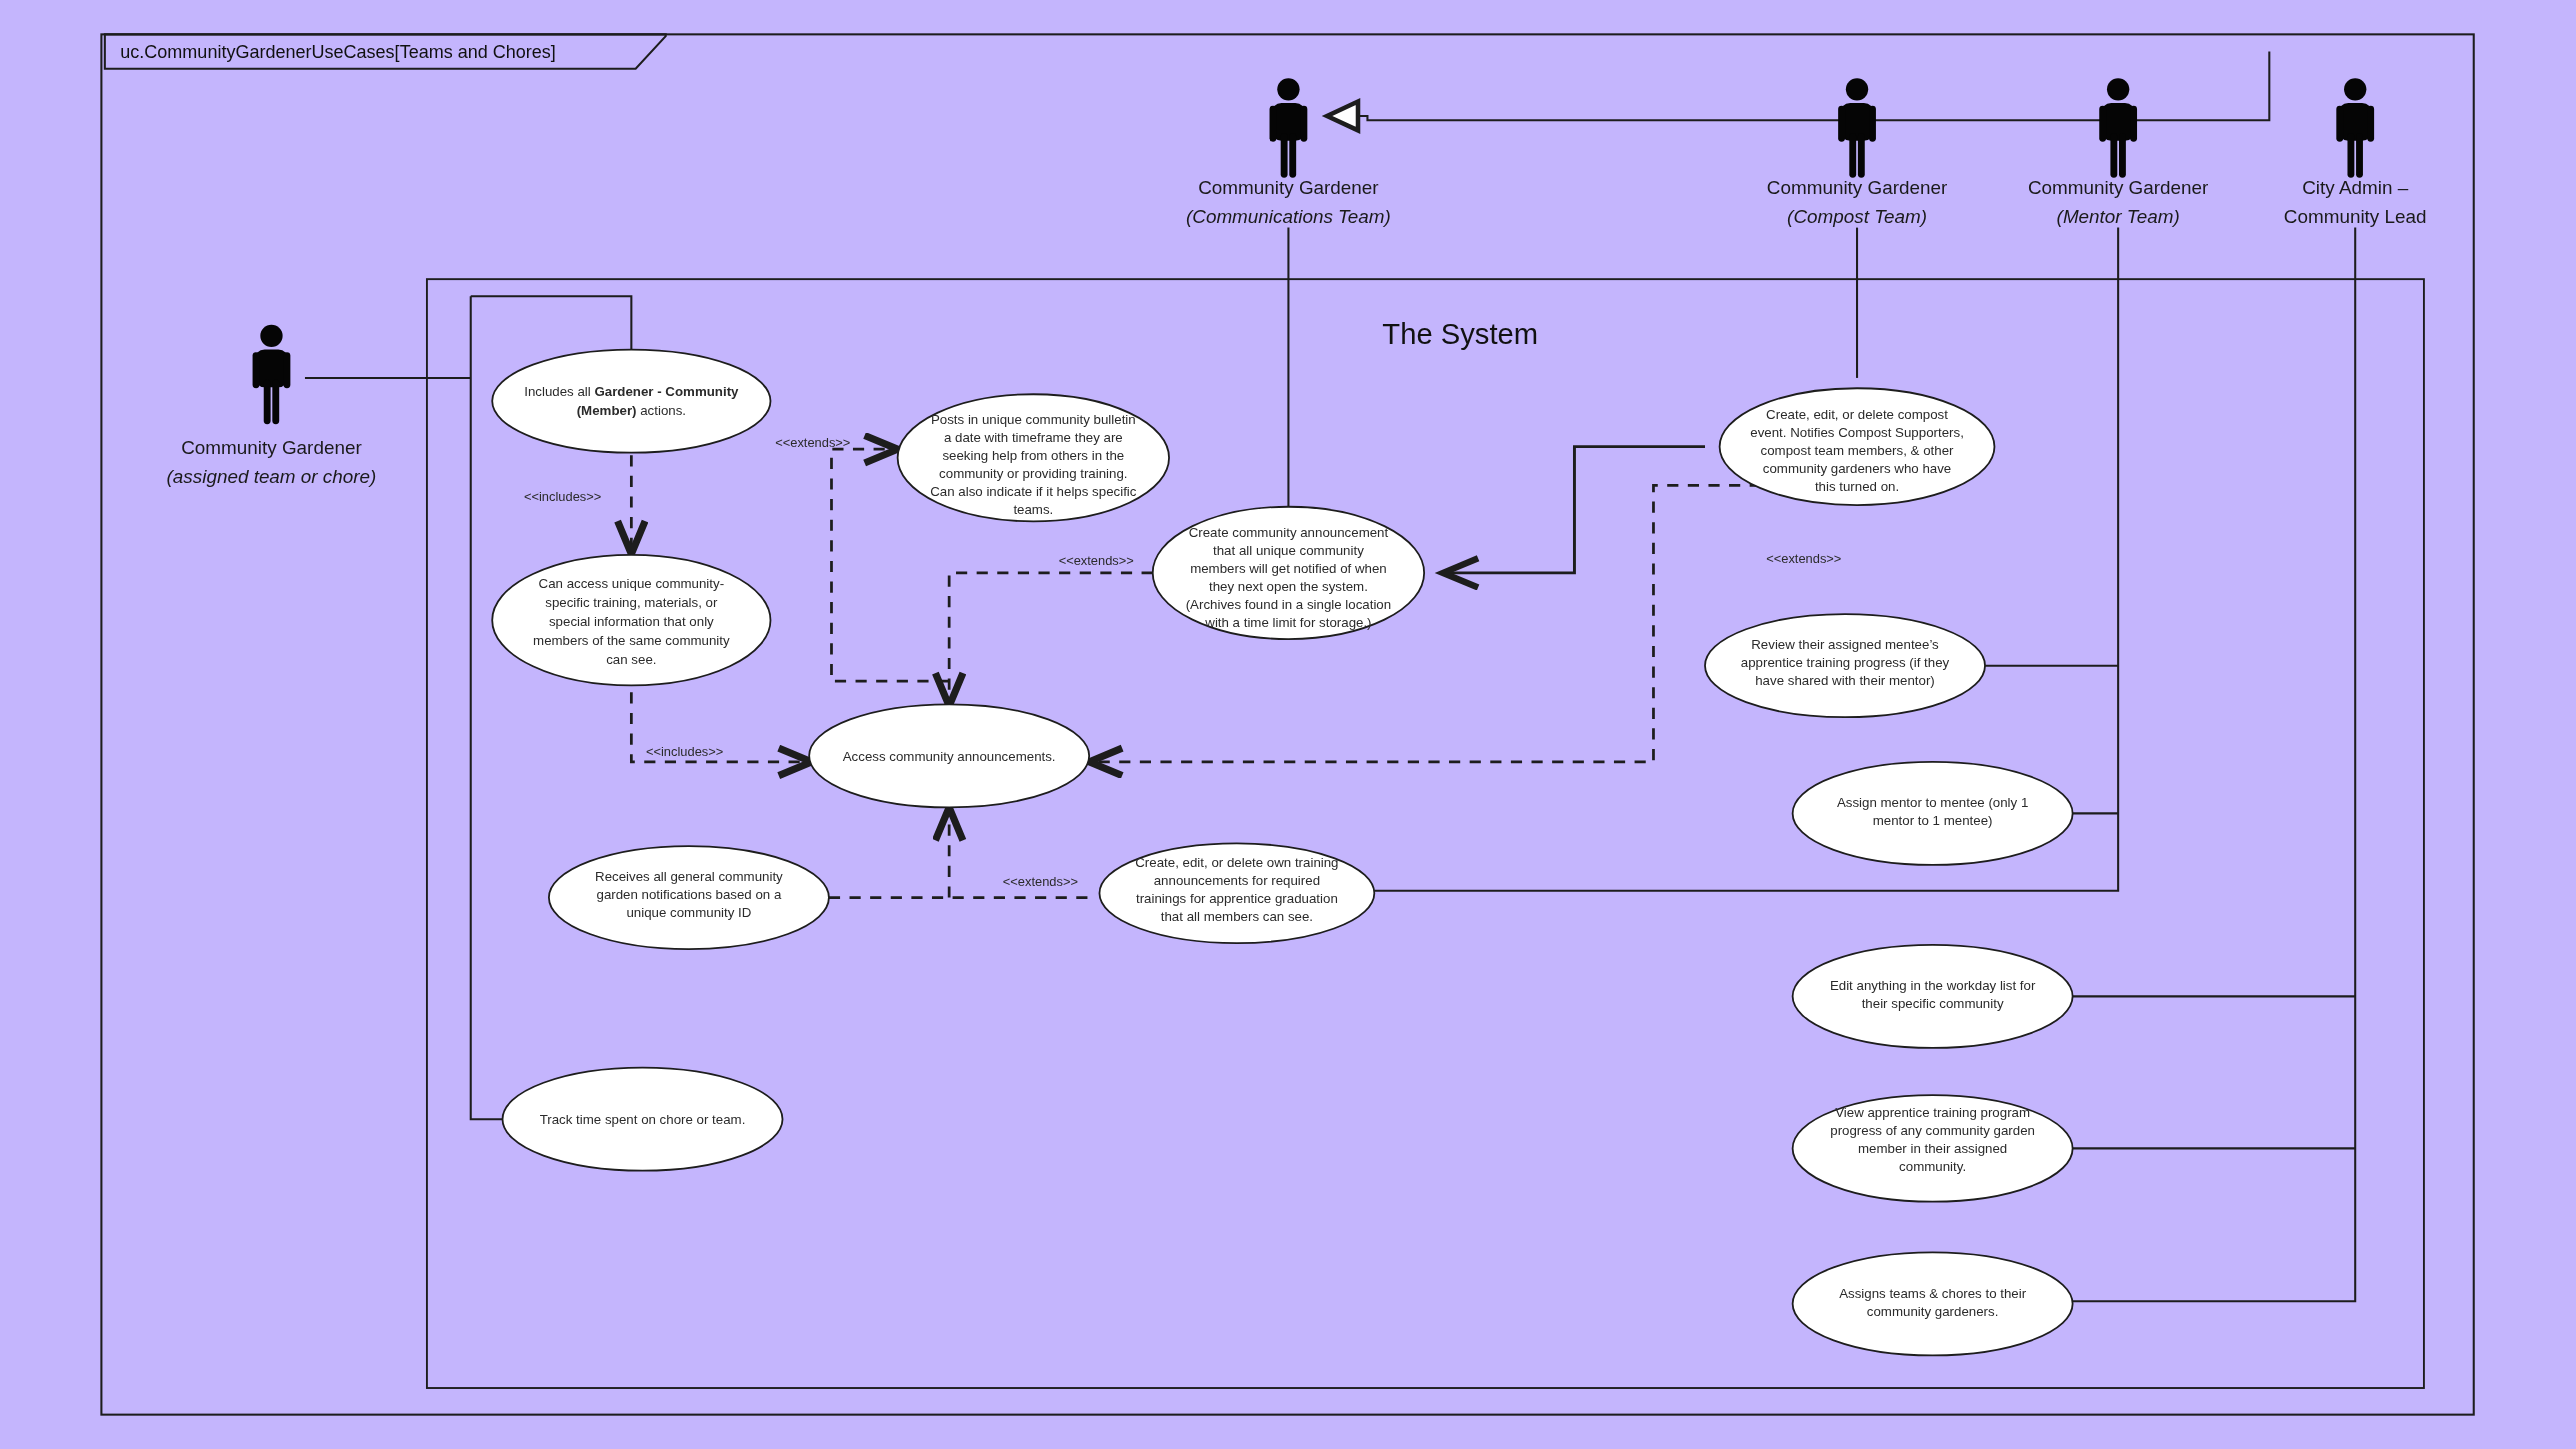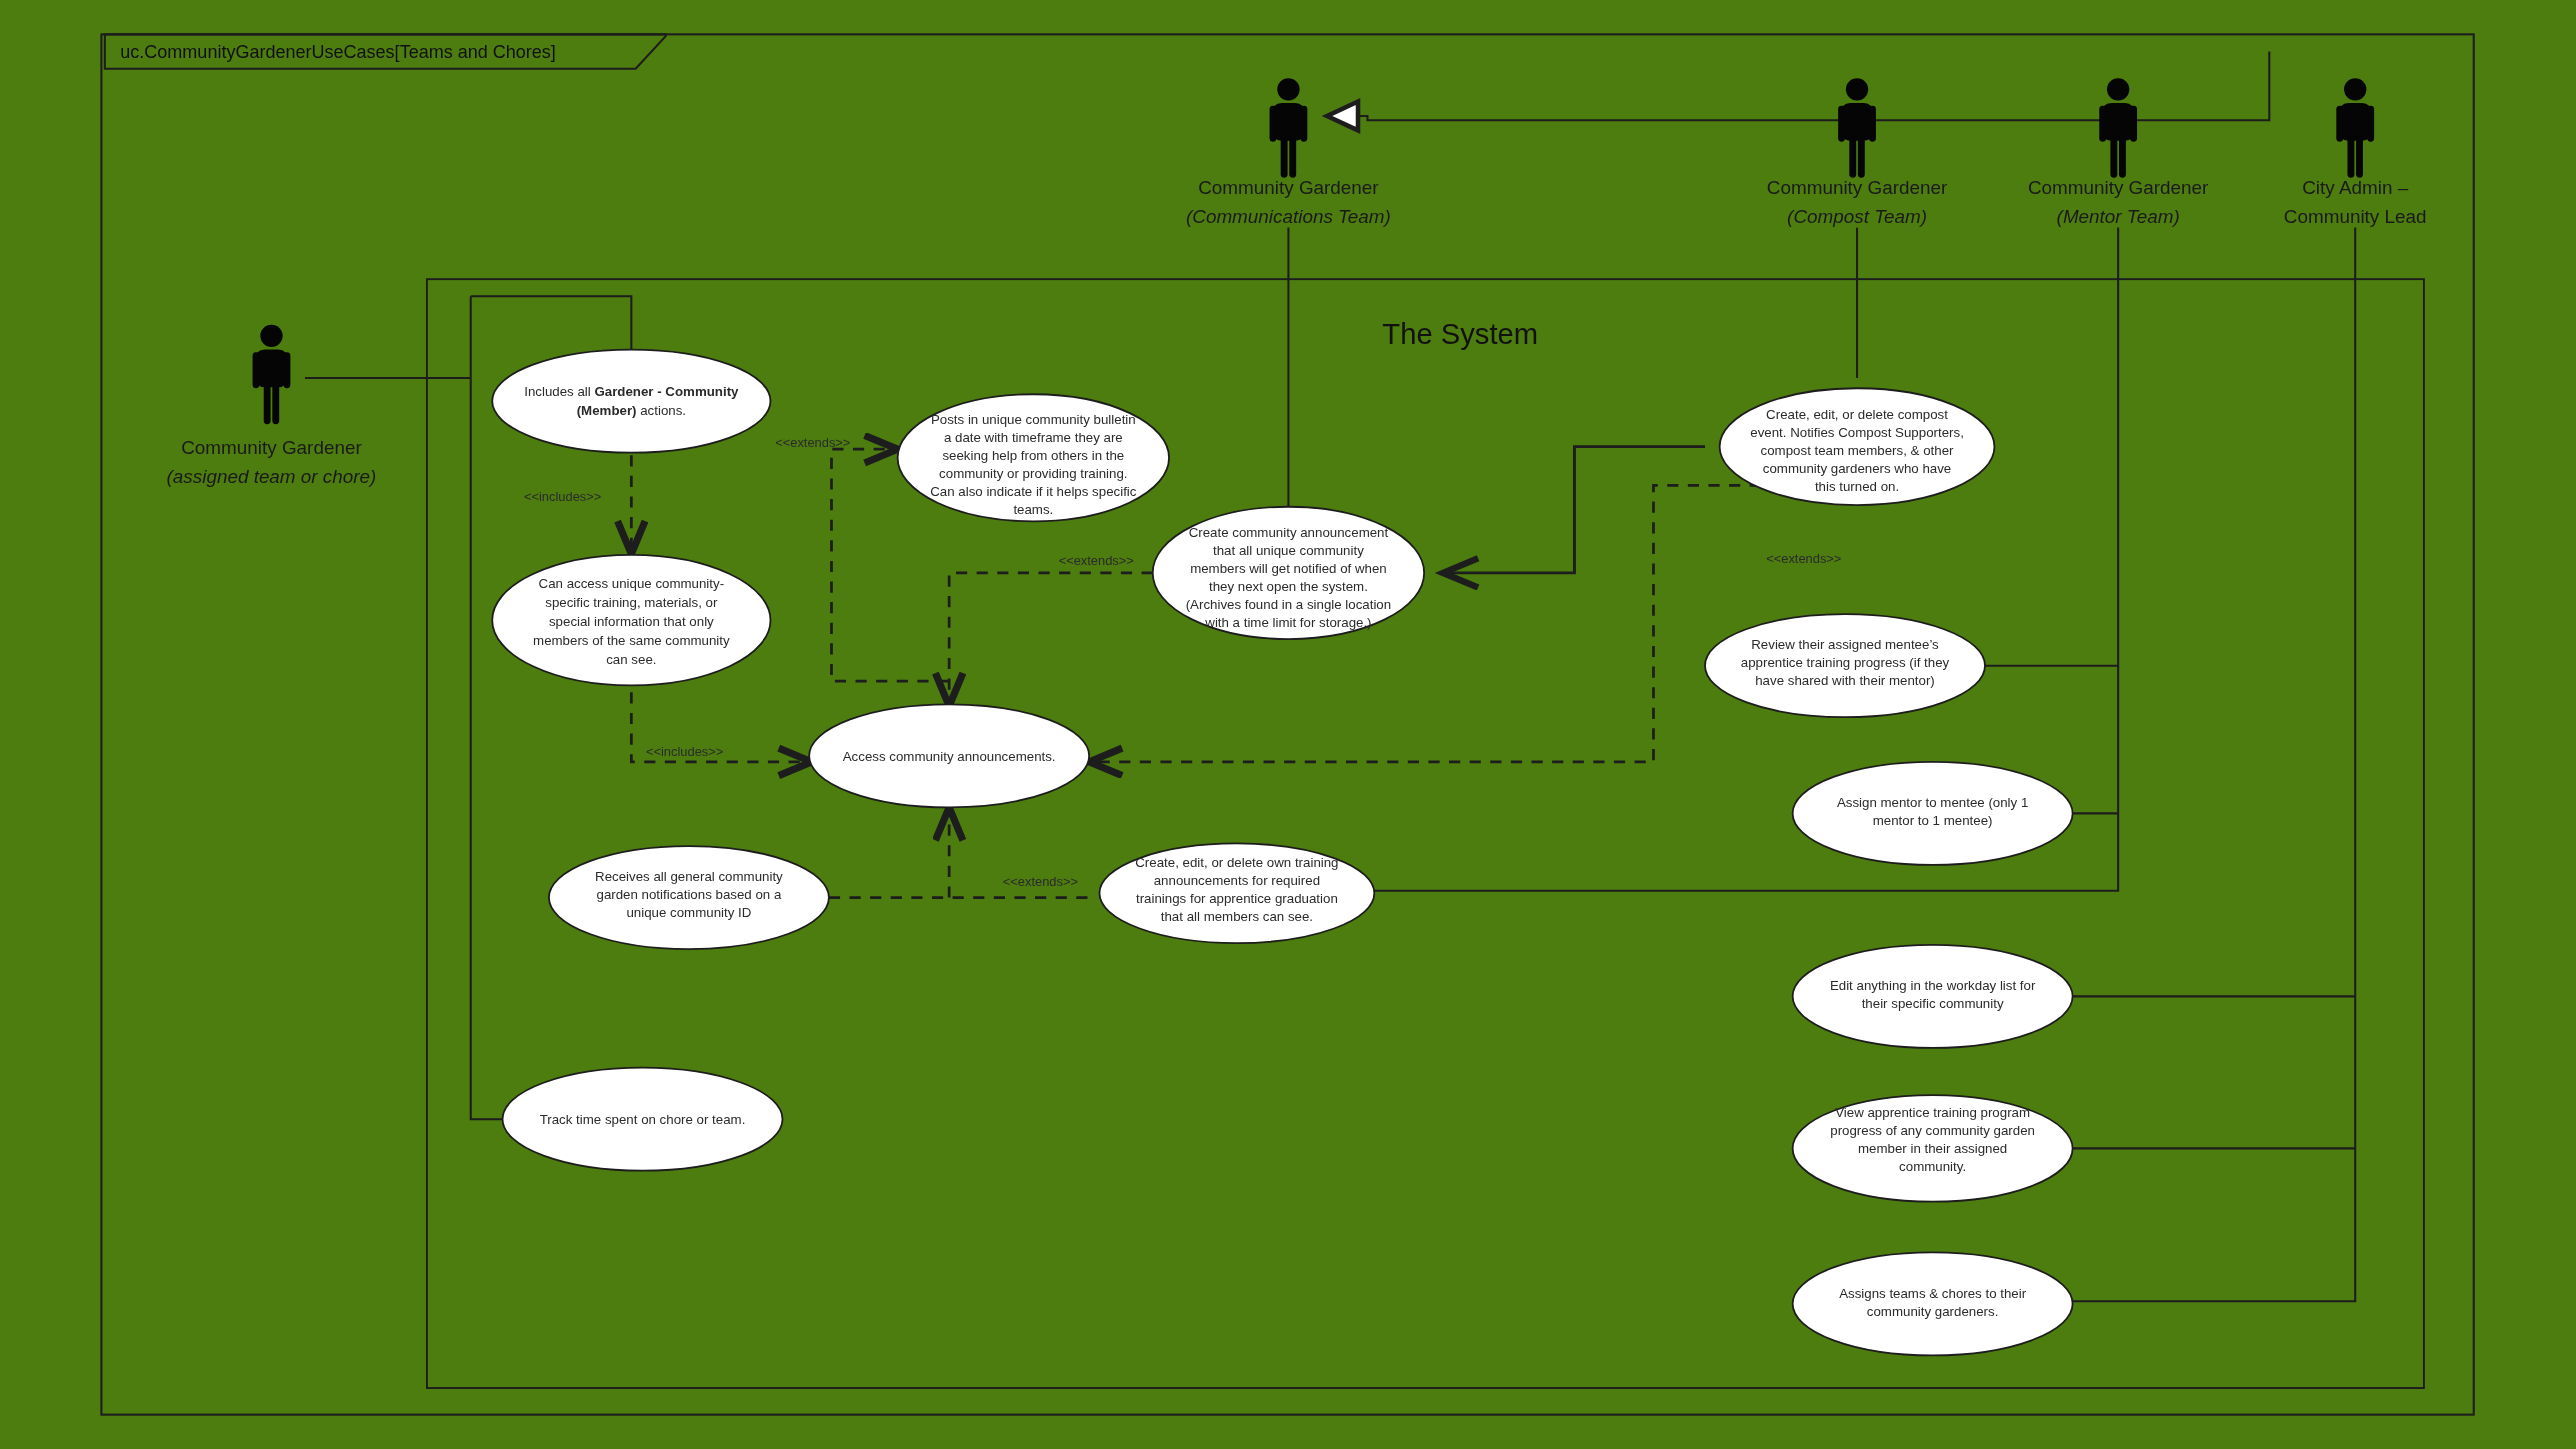--- a/index.html
+++ b/index.html
@@ -1,17 +1,17 @@
 <!DOCTYPE html>
 <html style="font-size:13.7px"><head>
 <meta charset="utf-8">
 <style>
   html,body{margin:0;padding:0;background:#ffffff;}
   body{font-family:"Liberation Sans", sans-serif;color:#1a1a1a;}
-  #stage{position:relative;width:2576px;height:1449px;background:#4d7c0f;overflow:hidden;}
+  #stage{position:relative;width:2576px;height:1449px;background:#c4b5fd;overflow:hidden;}
   svg{position:absolute;left:0;top:0;width:2576px;height:1449px;}
   .uc-text{font-family:"Liberation Sans", sans-serif;font-size:15.5px;fill:#2b2b2b;}
   .uc-text-b{font-weight:bold;}
   .actor-label{font-family:"Liberation Sans", sans-serif;font-size:22px;fill:#1a1a1a;}
   .actor-sub{font-family:"Liberation Sans", sans-serif;font-size:22px;fill:#1a1a1a;font-style:italic;}
   .frame-title{font-family:"Liberation Sans", sans-serif;font-size:21px;fill:#111;}
   .sys-title{font-family:"Liberation Sans", sans-serif;font-size:34px;fill:#111;}
   .stereo{font-family:"Liberation Sans", sans-serif;font-size:15px;fill:#2b2b2b;}
   .ell{fill:#ffffff;stroke:#1d1d1d;stroke-width:2.1;}
   .solid-line{stroke:#1d1d1d;stroke-width:2.4;fill:none;}

